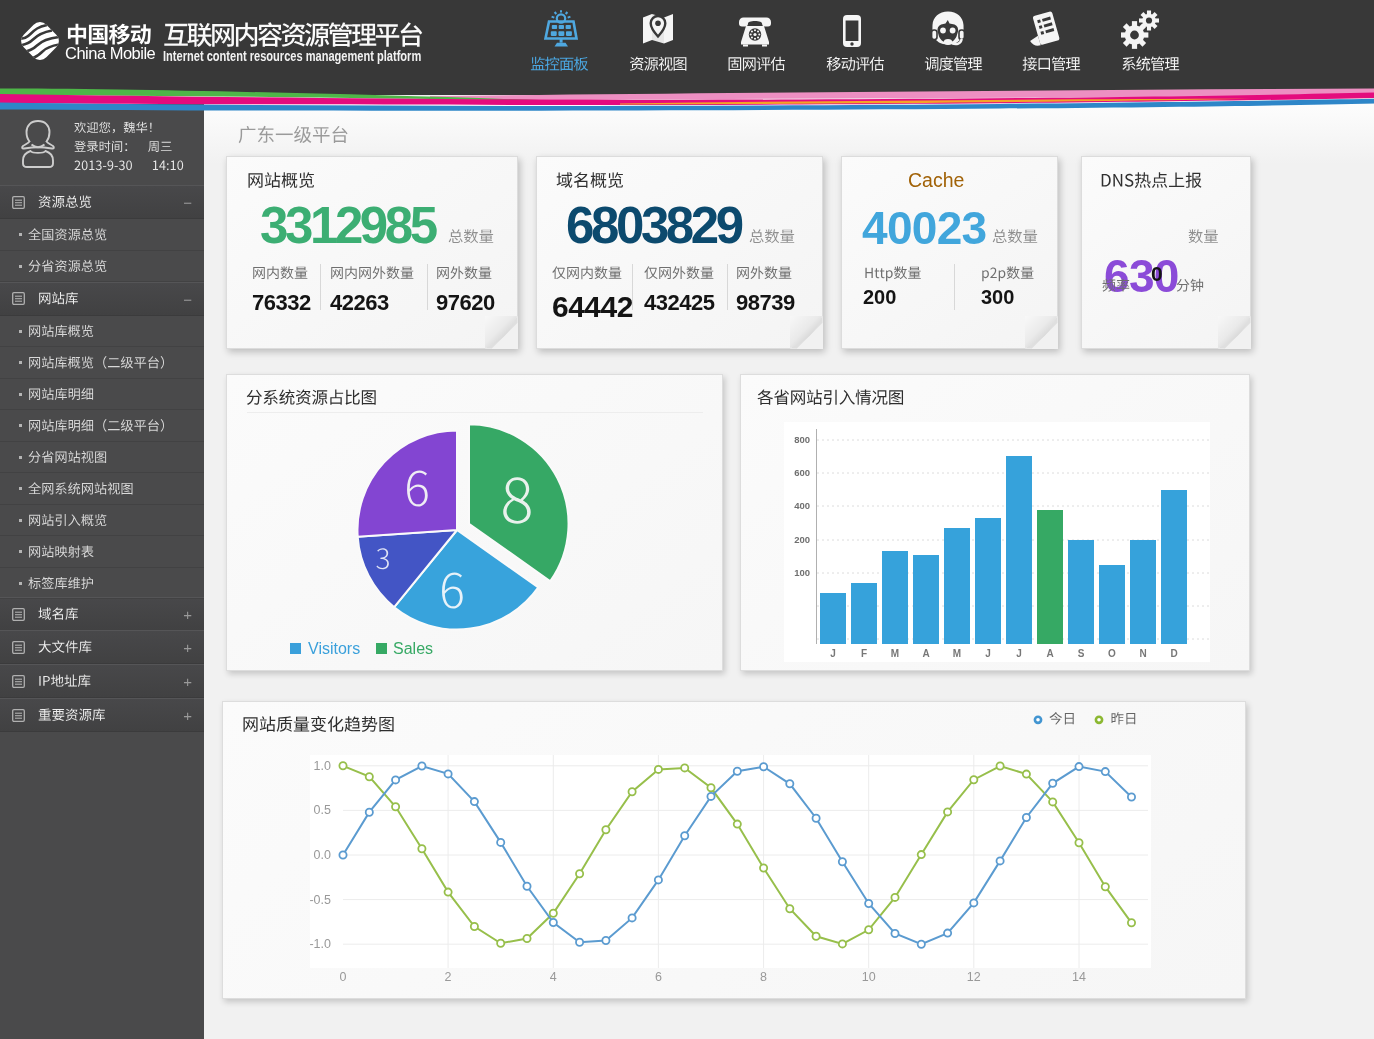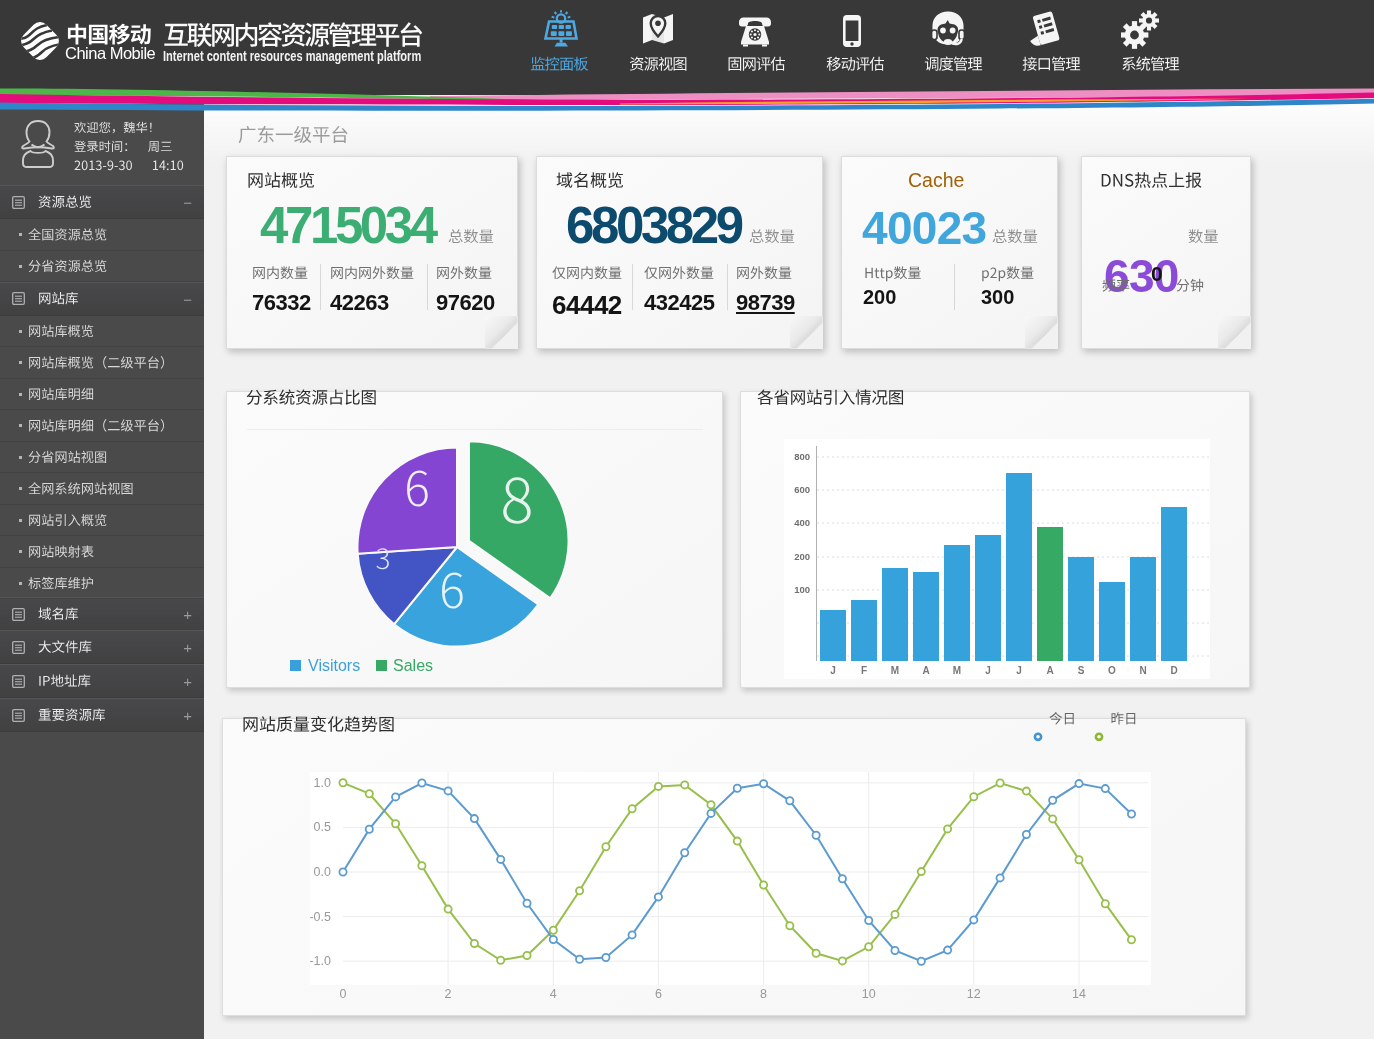--- a/index.html
+++ b/index.html
@@ -5,21 +5,21 @@
 #page { position:relative; width:1374px; height:1039px; background:#f1f1f1; overflow:hidden; }
 #topfade { position:absolute; left:204px; top:104px; width:1170px; height:60px; background:linear-gradient(#fdfdfd,#f1f1f1); z-index:1; }
 #header { position:absolute; left:0; top:0; width:1374px; height:95px; background:#383838; z-index:4; }
 .lat { position:absolute; color:#fff; z-index:30; }
 #sidebar { position:absolute; left:0; top:104px; width:204px; height:935px; background:#4a4a4b; z-index:6; }
 .mh { position:absolute; left:0; width:204px; height:34px; background:linear-gradient(#48484a,#414142); border-top:1px solid #555557; border-bottom:1px solid #3b3b3c; }
 .ms { position:absolute; left:0; width:204px; height:31.5px; border-bottom:1px solid #424243; }
 .sign { position:absolute; right:12px; color:#9a9a9a; font-size:15px; line-height:34px; }
 .bullet { position:absolute; left:18.5px; width:3px; height:3px; background:#b5b5b5; }
 .card { position:absolute; top:156px; height:193px; background:linear-gradient(145deg,#fbfbfb,#f4f4f4); border:1px solid #dcdcdc; box-shadow:2px 3px 7px rgba(0,0,0,0.22); z-index:7; }
-.panel { position:absolute; background:linear-gradient(145deg,#fbfbfb,#f6f6f6); border:1px solid #ddd; box-shadow:2px 3px 6px rgba(0,0,0,0.18); z-index:7;margin-top:17px; }
+.panel { position:absolute; background:linear-gradient(145deg,#fbfbfb,#f6f6f6); border:1px solid #ddd; box-shadow:2px 3px 6px rgba(0,0,0,0.18); z-index:7; }
 .vsep { position:absolute; width:1px; background:#d8d8d8; z-index:25; }
 .fold { position:absolute; right:-1px; bottom:-1px; width:33px; height:33px; }
 </style></head>
 <body>
 <div id="page">
 <svg width="0" height="0" style="position:absolute">
       <defs>
 <linearGradient id="foldg" x1="0" y1="0" x2="0.8" y2="0.8">
 <stop offset="0" stop-color="#f8f8f8"></stop>
           <stop offset="0.55" stop-color="#eaeaea"></stop>
@@ -434,31 +434,31 @@
           <circle cx="829.7" cy="81.3" r="3.6" fill="#fff" stroke="#5b9bd0" stroke-width="1.8"></circle>
           <circle cx="856.0" cy="64.6" r="3.6" fill="#fff" stroke="#5b9bd0" stroke-width="1.8"></circle>
           <circle cx="882.3" cy="69.6" r="3.6" fill="#fff" stroke="#5b9bd0" stroke-width="1.8"></circle>
           <circle cx="908.5" cy="95.0" r="3.6" fill="#fff" stroke="#5b9bd0" stroke-width="1.8"></circle>
           <circle cx="815" cy="17.8" r="3.1" fill="#fff" stroke="#4295d1" stroke-width="2.6"></circle>
           <circle cx="876" cy="17.8" r="3.1" fill="#fff" stroke="#8cb832" stroke-width="2.6"></circle>
         </svg>
       </div>
 <div class="lat" style="left:65px;top:43.5px;font-size:16.5px;color:#fff;font-weight:normal;letter-spacing:-0.5px;">China Mobile</div>
       <div class="lat" style="left:163px;top:47.5px;font-size:14.2px;color:#f2f2f2;font-weight:bold;transform:scaleX(0.78);transform-origin:0 0;white-space:nowrap;">Internet content resources management platform</div>
-      <div class="lat" style="left:260px;top:196px;font-size:51px;color:#3cae73;font-weight:bold;letter-spacing:-3.4px;">4715034</div>
+      <div class="lat" style="left:260px;top:196px;font-size:51px;color:#3cae73;font-weight:bold;letter-spacing:-3.4px;">3312985</div>
       <div class="lat" style="left:566px;top:196px;font-size:51px;color:#0c4a6e;font-weight:bold;letter-spacing:-3.4px;">6803829</div>
       <div class="lat" style="left:862px;top:201px;font-size:46px;color:#41a6dc;font-weight:bold;letter-spacing:-0.7px;">40023</div>
       <div class="lat" style="left:1104px;top:201px;font-size:46px;color:#8b4bd8;font-weight:bold;letter-spacing:-0.7px;margin-top:48px;">630</div>
       <div class="lat" style="left:860px;top:169px;font-size:19.5px;color:#a16207;font-weight:normal;margin-left:48px;">Cache</div>
       <div class="lat" style="left:252px;top:290px;font-size:22px;color:#141414;font-weight:bold;letter-spacing:-0.5px;">76332</div>
       <div class="lat" style="left:330px;top:290px;font-size:22px;color:#141414;font-weight:bold;letter-spacing:-0.5px;">42263</div>
       <div class="lat" style="left:436px;top:290px;font-size:22px;color:#141414;font-weight:bold;letter-spacing:-0.5px;">97620</div>
-      <div class="lat" style="left:552px;top:290px;font-size:26px;color:#141414;font-weight:bold;letter-spacing:-0.5px;">64442</div>
+      <div class="lat" style="left:552px;top:290px;font-size:30px;color:#141414;font-weight:bold;letter-spacing:-0.5px;">64442</div>
       <div class="lat" style="left:644px;top:290px;font-size:22px;color:#141414;font-weight:bold;letter-spacing:-0.5px;">432425</div>
-      <div class="lat" style="left:736px;top:290px;font-size:22px;color:#141414;font-weight:bold;letter-spacing:-0.5px;text-decoration:underline;">98739</div>
+      <div class="lat" style="left:736px;top:290px;font-size:22px;color:#141414;font-weight:bold;letter-spacing:-0.5px;">98739</div>
       <div class="lat" style="left:863px;top:286px;font-size:20px;color:#141414;font-weight:bold;">200</div>
       <div class="lat" style="left:981px;top:286px;font-size:20px;color:#141414;font-weight:bold;">300</div>
       <div class="lat" style="left:1151px;top:262px;font-size:21px;color:#141414;font-weight:bold;">0</div>
       <div class="vsep" style="left:320px;top:264px;height:46px;"></div>
       <div class="vsep" style="left:427px;top:264px;height:46px;"></div>
       <div class="vsep" style="left:632px;top:264px;height:46px;"></div>
       <div class="vsep" style="left:727px;top:264px;height:46px;"></div>
       <div class="vsep" style="left:954px;top:264px;height:46px;"></div>
 </div>
 <svg id="ov" width="1374" height="1039" viewBox="0 0 1374 1039" style="position:absolute;left:0;top:0;z-index:60;pointer-events:none">

